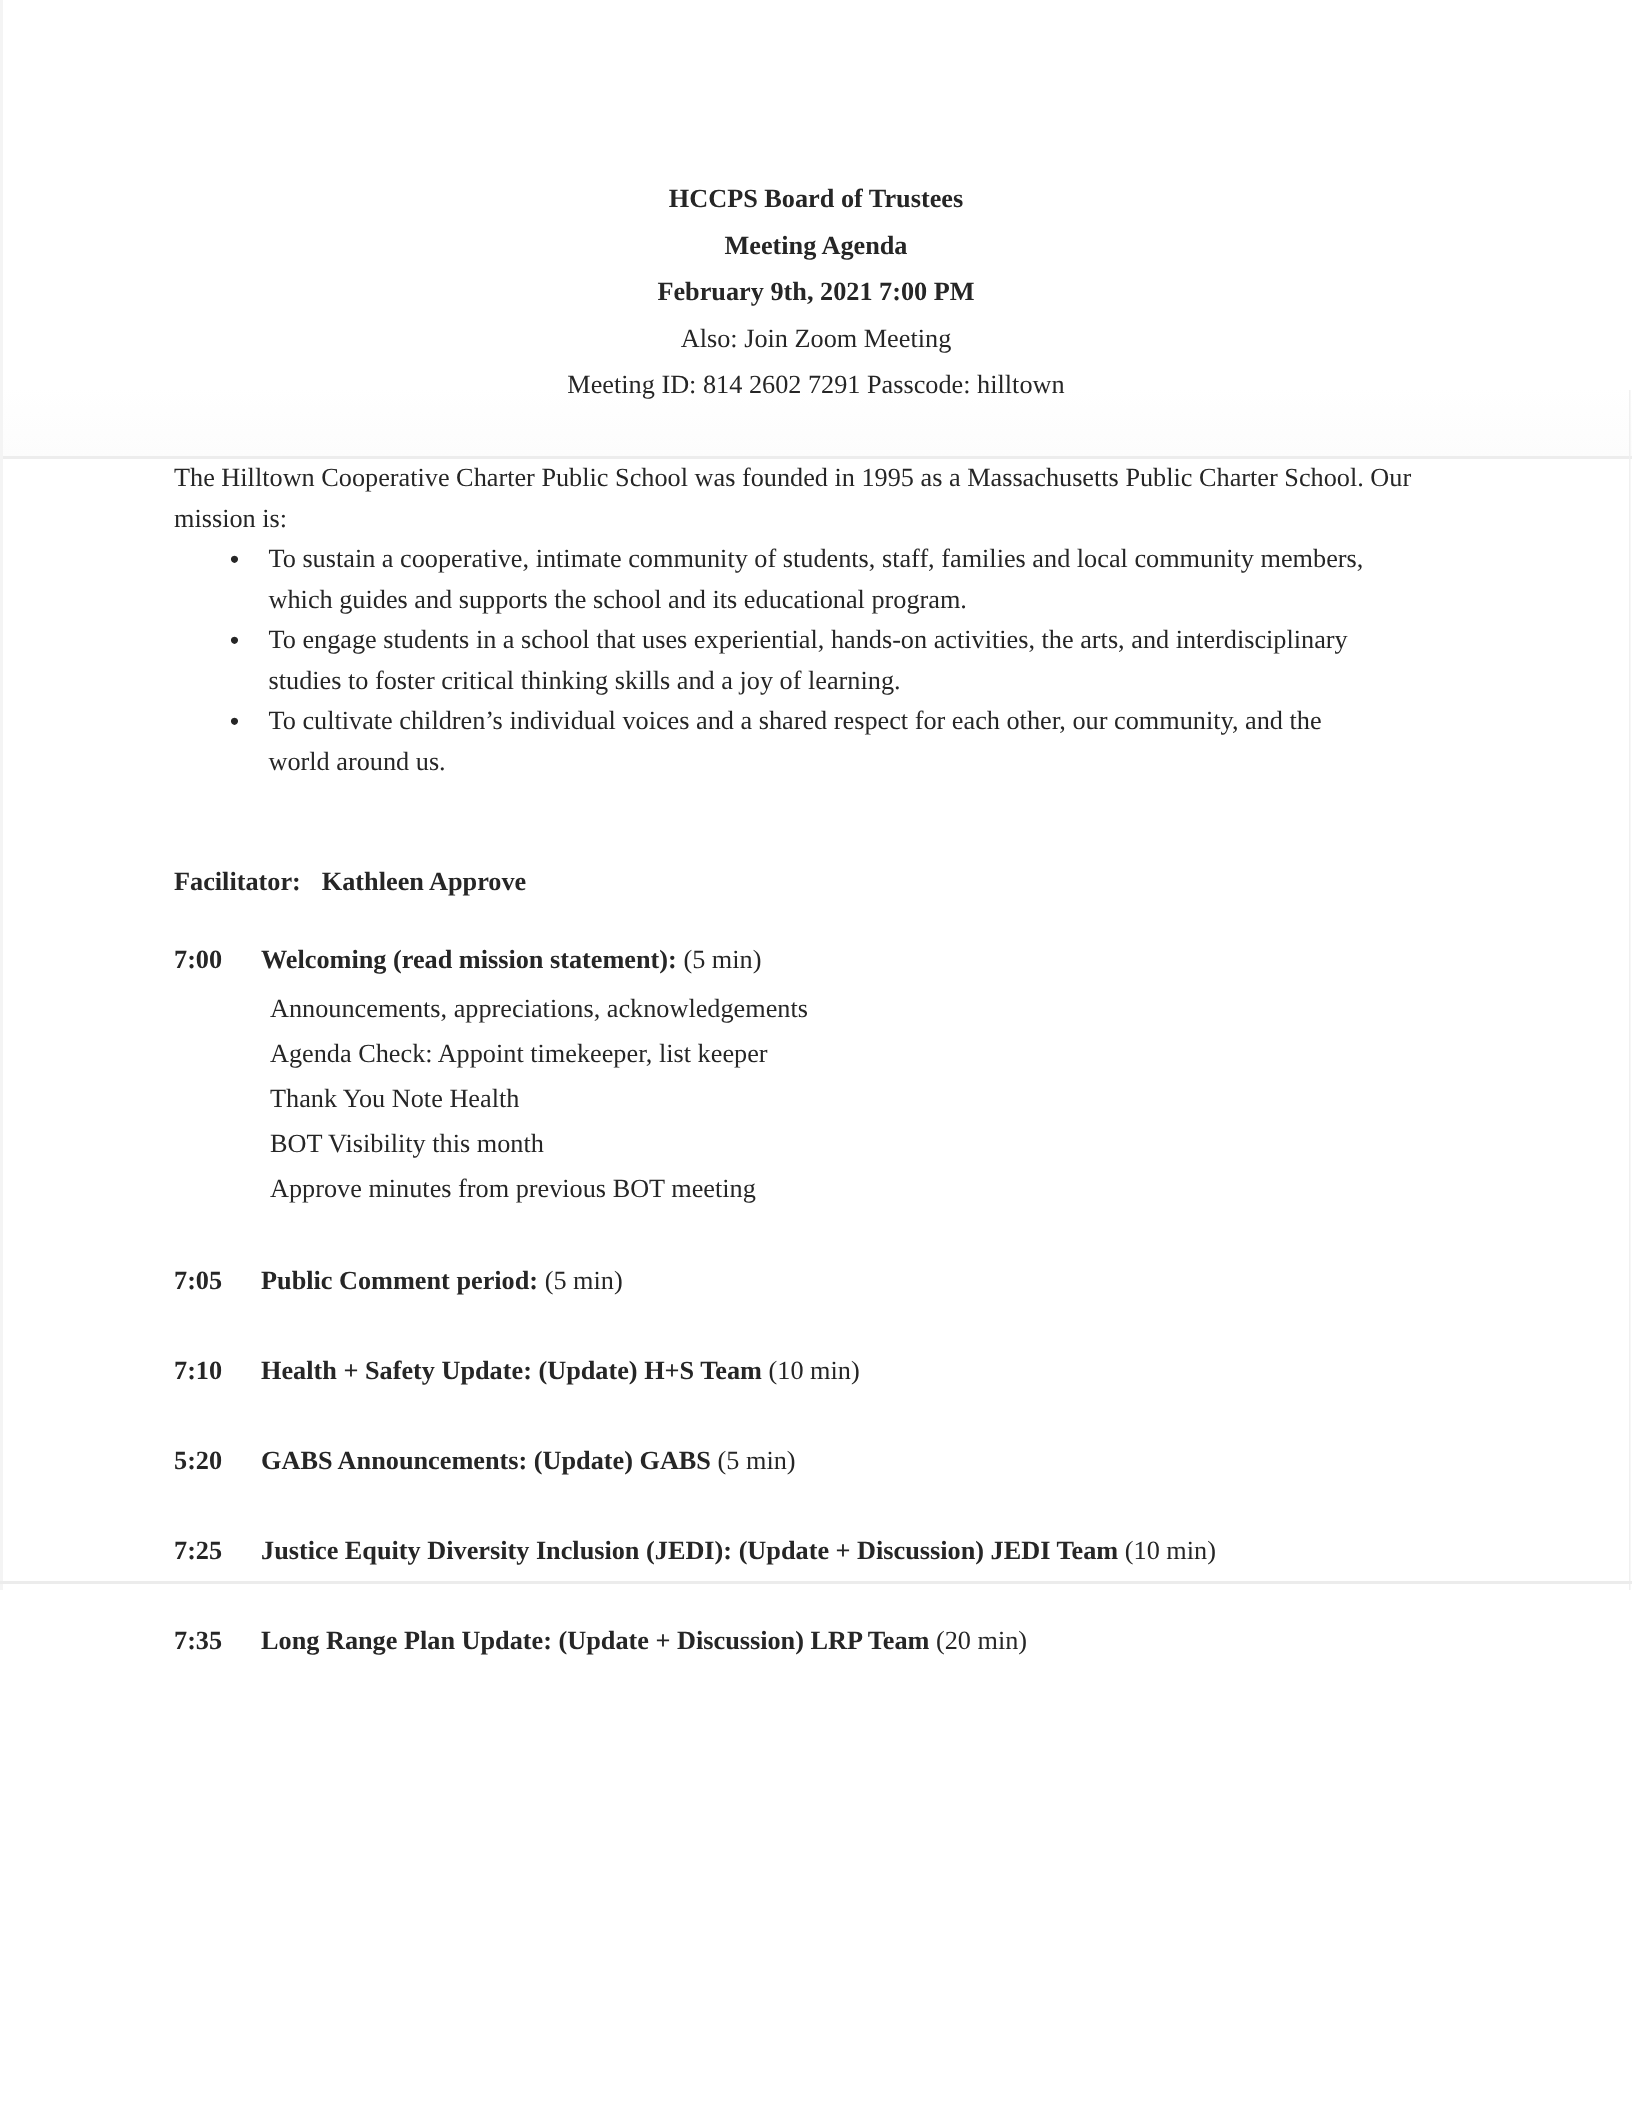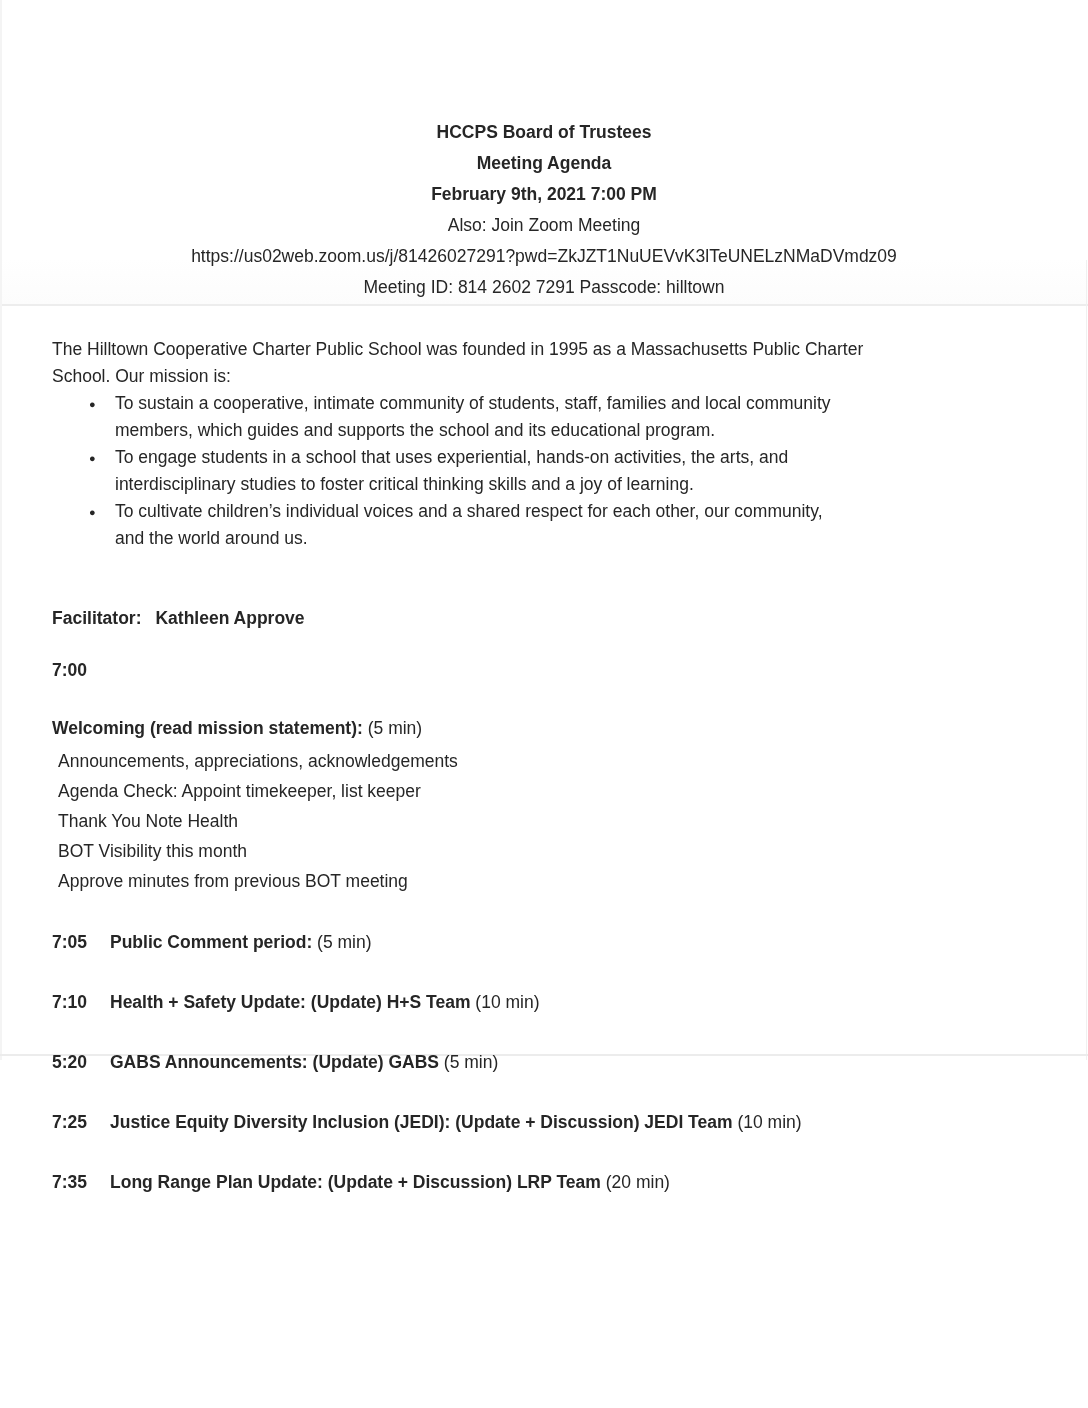--- a/index.html
+++ b/index.html
@@ -8,20 +8,21 @@
     width: 1088px; height: 1408px;
     font-family: "Liberation Sans", sans-serif;
     color: #262626;
     position: relative;
     overflow: hidden;
   }
   .page {
     position: relative;
     width: 1088px; height: 1060px;
     background: #ffffff;
+    font-family: Liberation Serif, serif;
   }
   
   .scan-band-top {
     position: absolute; left: 0; top: 0; width: 100%; height: 306px;
     background: linear-gradient(#ffffff 85%, #fcfcfc);
     border-bottom: 2px solid #ededed;
     pointer-events: none;
   }
   .scan-edge-left {
     position: absolute; left: 0; top: 0; bottom: 0; width: 2px;
@@ -41,22 +42,23 @@
     padding-top: 117px;
     text-align: center;
     font-size: 17.5px;
     line-height: 31px;
   }
   .doc-header .line { display: block; }
   .bold { font-weight: 700; }
 
   .content {
     position: relative;
-    padding-left: 52px;
+    padding-left: 92px;
     padding-right: 118px;
+    margin-left: 24px;
   }
 
   .mission-intro {
     margin-top: 33px;
     font-size: 17.5px;
     line-height: 27px;
     max-width: 840px;
   }
   ul.mission-bullets {
     list-style: none;
@@ -82,21 +84,21 @@
   }
   .facilitator-row .fac-name { margin-left: 14px; }
 
   .agenda { margin-top: 8px; }
   .agenda-item {
     display: flex;
     margin-top: 33px;
     font-size: 17.5px;
     line-height: 27px;
   }
-  .agenda-item.first { margin-top: 28px; flex-direction: column; }
+  .agenda-item.first { margin-top: 28px; }
   .agenda-time {
     width: 58px;
     flex: 0 0 58px;
     font-weight: 700;
   }
   .agenda-body { flex: 1; max-width: 790px; }
   .agenda-title { font-weight: 700; }
   .agenda-duration { font-weight: 400; }
   .agenda-subitems { margin-top: 4px; }
   .agenda-subitems .subitem {
@@ -112,21 +114,20 @@
   <div class="scan-band-top"></div>
   <div class="scan-edge-left"></div>
   <div class="scan-edge-right"></div>
   <div class="scan-edge-bottom"></div>
 
   <header class="doc-header">
     <span class="line bold">HCCPS Board of Trustees</span>
     <span class="line bold">Meeting Agenda</span>
     <span class="line bold">February 9th, 2021 7:00 PM</span>
     <span class="line">Also: Join Zoom Meeting</span>
-    <span class="line">https://us02web.zoom.us/j/81426027291?pwd=ZkJZT1NuUEVvK3lTeUNELzNMaDVmdz09</span>
     <span class="line">Meeting ID: 814 2602 7291 Passcode: hilltown</span>
   </header>
 
   <main class="content">
 
     <p class="mission-intro">The Hilltown Cooperative Charter Public School was founded in 1995 as a Massachusetts Public Charter School. Our mission is:</p>
 
     <ul class="mission-bullets">
       <li>To sustain a cooperative, intimate community of students, staff, families and local community members, which guides and supports the school and its educational program.</li>
       <li>To engage students in a school that uses experiential, hands-on activities, the arts, and interdisciplinary studies to foster critical thinking skills and a joy of learning.</li>

